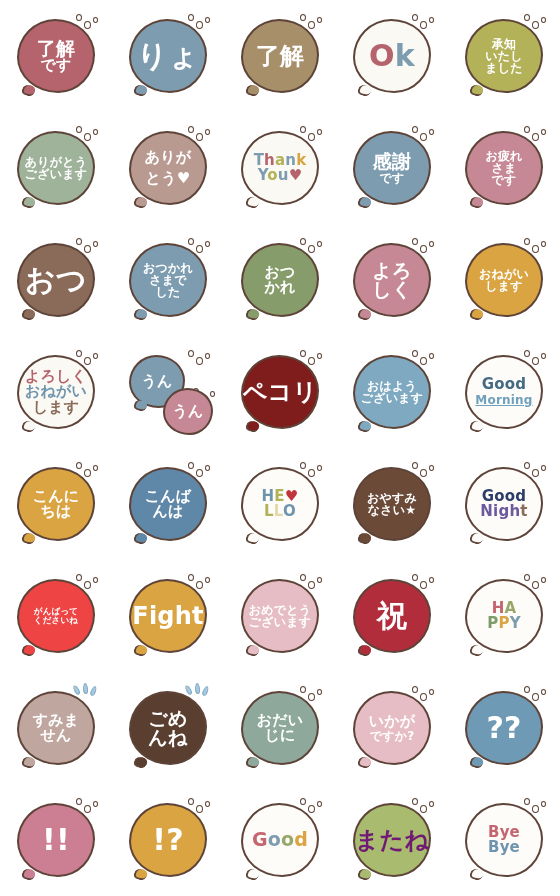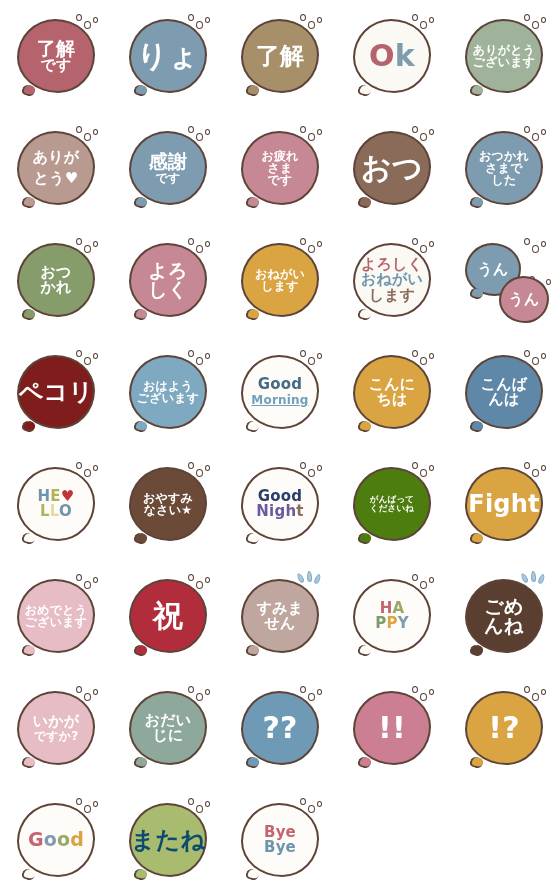--- a/index.html
+++ b/index.html
@@ -193,36 +193,63 @@
           </div>
           <span class="deco">
             <i></i>
             <i></i>
             <i></i>
           </span>
         </div>
       </div>
       <div class="cell">
         <div class="blob-wrap">
+          <div class="blob" style="background: rgb(179, 178, 89); color: rgb(255, 255, 255);">
+            <span class="line jp s-sm" style="color: rgb(255, 255, 255);">承知</span>
+            <span class="line jp s-sm" style="color: rgb(255, 255, 255);">いたし</span>
+            <span class="line jp s-sm" style="color: rgb(255, 255, 255);">ました</span>
+          </div>
+          <span class="deco">
+            <i></i>
+            <i></i>
+            <i></i>
+          </span>
+        </div>
+      </div>
+      <div class="cell">
+        <div class="blob-wrap">
           <div class="blob" style="background: rgb(159, 179, 154); color: rgb(255, 255, 255);">
             <span class="line jp s-xs" style="color: rgb(255, 255, 255);">ありがとう</span>
             <span class="line jp s-xs" style="color: rgb(255, 255, 255);">ございます</span>
           </div>
           <span class="deco">
             <i></i>
             <i></i>
             <i></i>
           </span>
         </div>
       </div>
       <div class="cell">
         <div class="blob-wrap">
           <div class="blob" style="background: rgb(185, 154, 144); color: rgb(255, 255, 255);">
             <span class="line jp s-md" style="color: rgb(255, 255, 255);">ありが</span>
             <span class="line jp s-md" style="color: rgb(255, 255, 255); margin-top: 6px;">とう♥</span>
+          </div>
+          <span class="deco">
+            <i></i>
+            <i></i>
+            <i></i>
+          </span>
+        </div>
+      </div>
+      <div class="cell">
+        <div class="blob-wrap">
+          <div class="blob" style="background: rgb(251, 249, 244); color: rgb(125, 156, 176);">
+            <span class="line en s-md"><span style="color: rgb(125, 156, 176);">T</span><span style="color: rgb(181, 99, 108);">h</span><span style="color: rgb(179, 178, 89);">a</span><span style="color: rgb(125, 156, 176);">n</span><span style="color: rgb(217, 164, 65);">k</span></span>
+            <span class="line en s-md"><span style="color: rgb(125, 156, 176);">Y</span><span style="color: rgb(179, 178, 89);">o</span><span style="color: rgb(125, 156, 176);">u</span><span style="color: rgb(181, 99, 108);">♥</span></span>
           </div>
           <span class="deco">
             <i></i>
             <i></i>
             <i></i>
           </span>
         </div>
       </div>
       <div class="cell">
         <div class="blob-wrap">
@@ -448,21 +475,21 @@
           </div>
           <span class="deco">
             <i></i>
             <i></i>
             <i></i>
           </span>
         </div>
       </div>
       <div class="cell">
         <div class="blob-wrap">
-          <div class="blob" style="background: #4d7c0f; color: rgb(255, 255, 255);">
+          <div class="blob" style="background: #ef4444; color: rgb(255, 255, 255);">
             <span class="line jp s-xxs" style="color: rgb(255, 255, 255);">がんばって</span>
             <span class="line jp s-xxs" style="color: rgb(255, 255, 255);">くださいね</span>
           </div>
           <span class="deco">
             <i></i>
             <i></i>
             <i></i>
           </span>
         </div>
       </div>
@@ -498,85 +525,85 @@
           </div>
           <span class="deco">
             <i></i>
             <i></i>
             <i></i>
           </span>
         </div>
       </div>
       <div class="cell">
         <div class="blob-wrap">
+          <div class="blob" style="background: rgb(253, 252, 248); color: rgb(181, 99, 108);">
+            <span class="line en s-md"><span style="color: rgb(196, 101, 111);">H</span><span style="color: rgb(154, 167, 106);">A</span></span>
+            <span class="line en s-md"><span style="color: rgb(125, 154, 106);">P</span><span style="color: rgb(217, 164, 65);">P</span><span style="color: rgb(125, 156, 176);">Y</span></span>
+          </div>
+          <span class="deco">
+            <i></i>
+            <i></i>
+            <i></i>
+          </span>
+        </div>
+      </div>
+      <div class="cell">
+        <div class="blob-wrap">
           <div class="blob" style="background: rgb(191, 166, 159); color: rgb(255, 255, 255);">
             <span class="line jp s-md" style="color: rgb(255, 255, 255);">すみま</span>
             <span class="line jp s-md" style="color: rgb(255, 255, 255);">せん</span>
           </div>
           <span class="deco sweat">
             <i></i>
             <i></i>
             <i></i>
           </span>
         </div>
       </div>
       <div class="cell">
         <div class="blob-wrap">
-          <div class="blob" style="background: rgb(253, 252, 248); color: rgb(181, 99, 108);">
-            <span class="line en s-md"><span style="color: rgb(196, 101, 111);">H</span><span style="color: rgb(154, 167, 106);">A</span></span>
-            <span class="line en s-md"><span style="color: rgb(125, 154, 106);">P</span><span style="color: rgb(217, 164, 65);">P</span><span style="color: rgb(125, 156, 176);">Y</span></span>
-          </div>
-          <span class="deco">
-            <i></i>
-            <i></i>
-            <i></i>
-          </span>
-        </div>
-      </div>
-      <div class="cell">
-        <div class="blob-wrap">
           <div class="blob" style="background: rgb(90, 62, 48); color: rgb(255, 255, 255);">
             <span class="line jp s-lg" style="color: rgb(255, 255, 255);">ごめ</span>
             <span class="line jp s-lg" style="color: rgb(255, 255, 255); text-align: center;">んね</span>
           </div>
           <span class="deco sweat">
             <i></i>
             <i></i>
             <i></i>
           </span>
         </div>
       </div>
       <div class="cell">
         <div class="blob-wrap">
+          <div class="blob" style="background: rgb(143, 168, 156); color: rgb(255, 255, 255);">
+            <span class="line jp s-md" style="color: rgb(255, 255, 255);">おだい</span>
+            <span class="line jp s-md" style="color: rgb(255, 255, 255);">じに</span>
+          </div>
+          <span class="deco">
+            <i></i>
+            <i></i>
+            <i></i>
+          </span>
+        </div>
+      </div>
+      <div class="cell">
+        <div class="blob-wrap">
           <div class="blob" style="background: rgb(230, 189, 196); color: rgb(255, 255, 255);">
             <span class="line jp s-md" style="color: rgb(255, 255, 255);">いかが</span>
             <span class="line jp s-sm" style="color: rgb(255, 255, 255);">ですか?</span>
           </div>
           <span class="deco">
             <i></i>
             <i></i>
             <i></i>
           </span>
         </div>
       </div>
       <div class="cell">
         <div class="blob-wrap">
-          <div class="blob" style="background: rgb(143, 168, 156); color: rgb(255, 255, 255);">
-            <span class="line jp s-md" style="color: rgb(255, 255, 255);">おだい</span>
-            <span class="line jp s-md" style="color: rgb(255, 255, 255);">じに</span>
-          </div>
-          <span class="deco">
-            <i></i>
-            <i></i>
-            <i></i>
-          </span>
-        </div>
-      </div>
-      <div class="cell">
-        <div class="blob-wrap">
           <div class="blob" style="background: rgb(111, 154, 181); color: rgb(255, 255, 255);">
             <span class="line jp s-xxl" style="color: rgb(255, 255, 255);">??</span>
           </div>
           <span class="deco">
             <i></i>
             <i></i>
             <i></i>
           </span>
         </div>
       </div>
@@ -612,21 +639,21 @@
           <span class="deco">
             <i></i>
             <i></i>
             <i></i>
           </span>
         </div>
       </div>
       <div class="cell">
         <div class="blob-wrap">
           <div class="blob" style="background: rgb(168, 187, 110); color: rgb(255, 255, 255);">
-            <span class="line jp s-xl" style="color: #0c4a6e;">またね</span>
+            <span class="line jp s-xl" style="color: #701a75;">またね</span>
           </div>
           <span class="deco">
             <i></i>
             <i></i>
             <i></i>
           </span>
         </div>
       </div>
       <div class="cell">
         <div class="blob-wrap">

